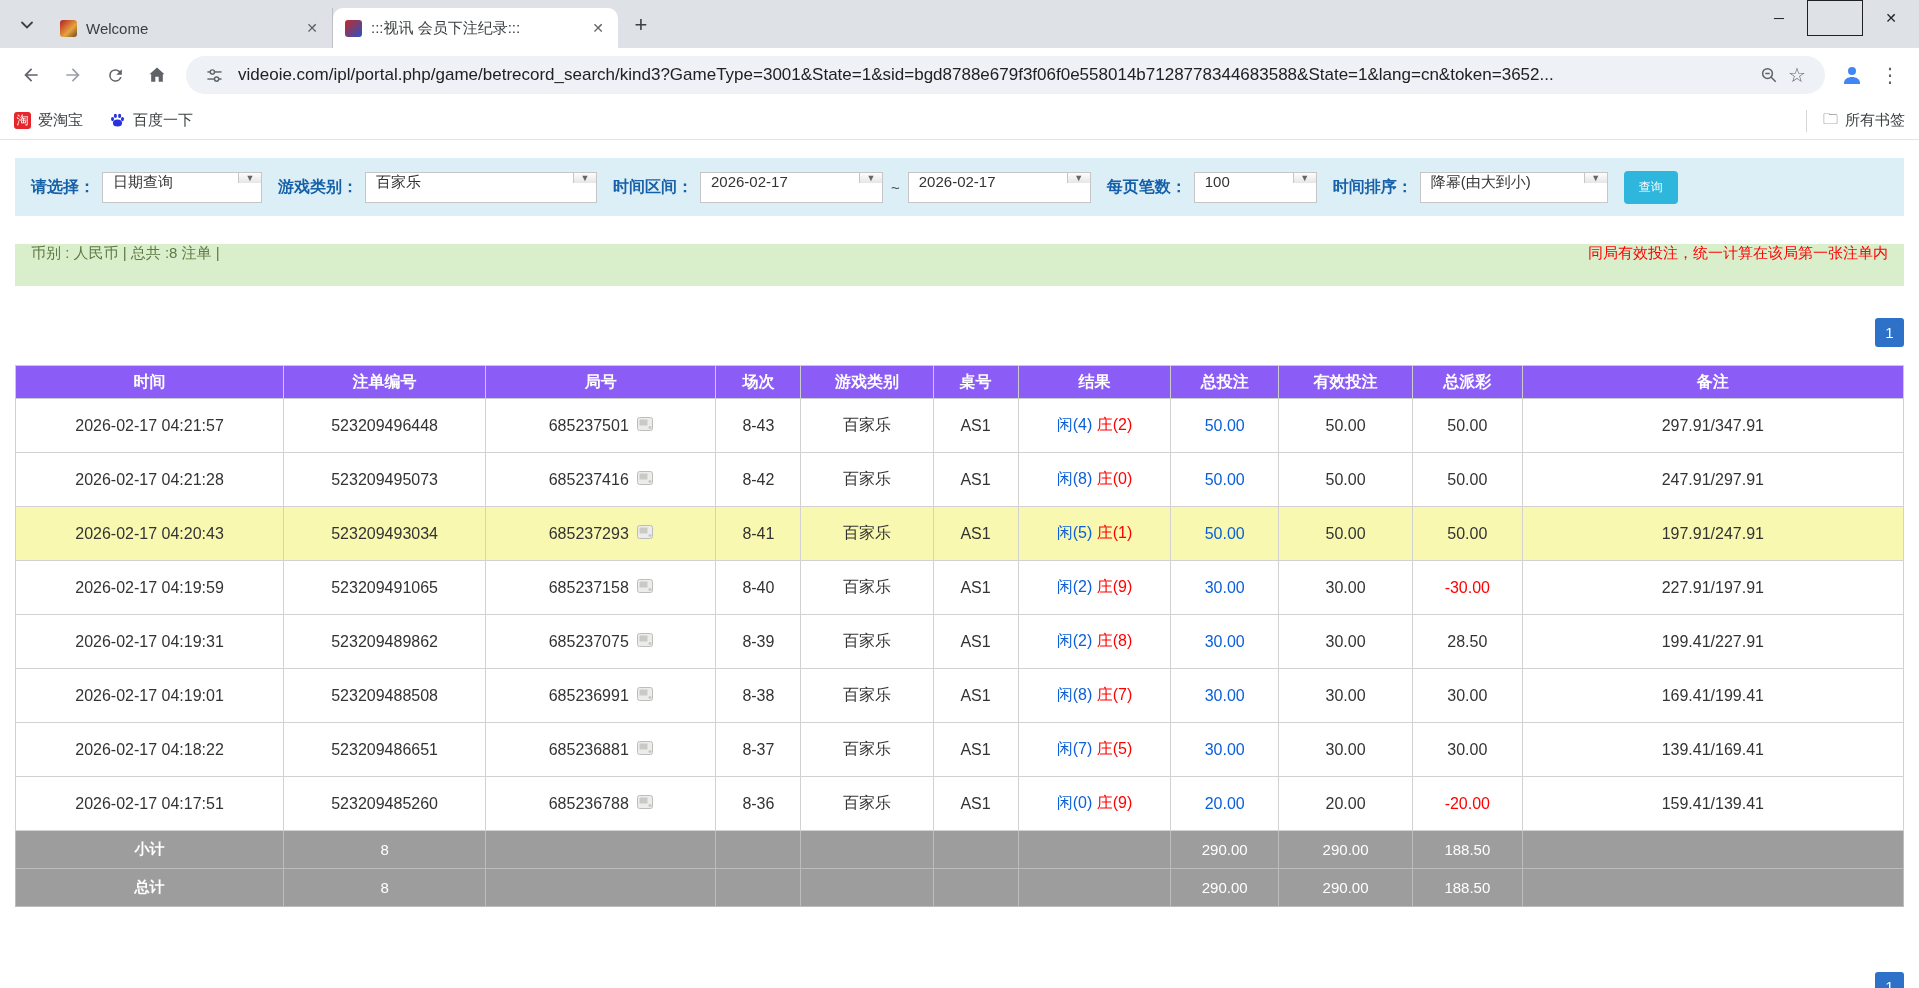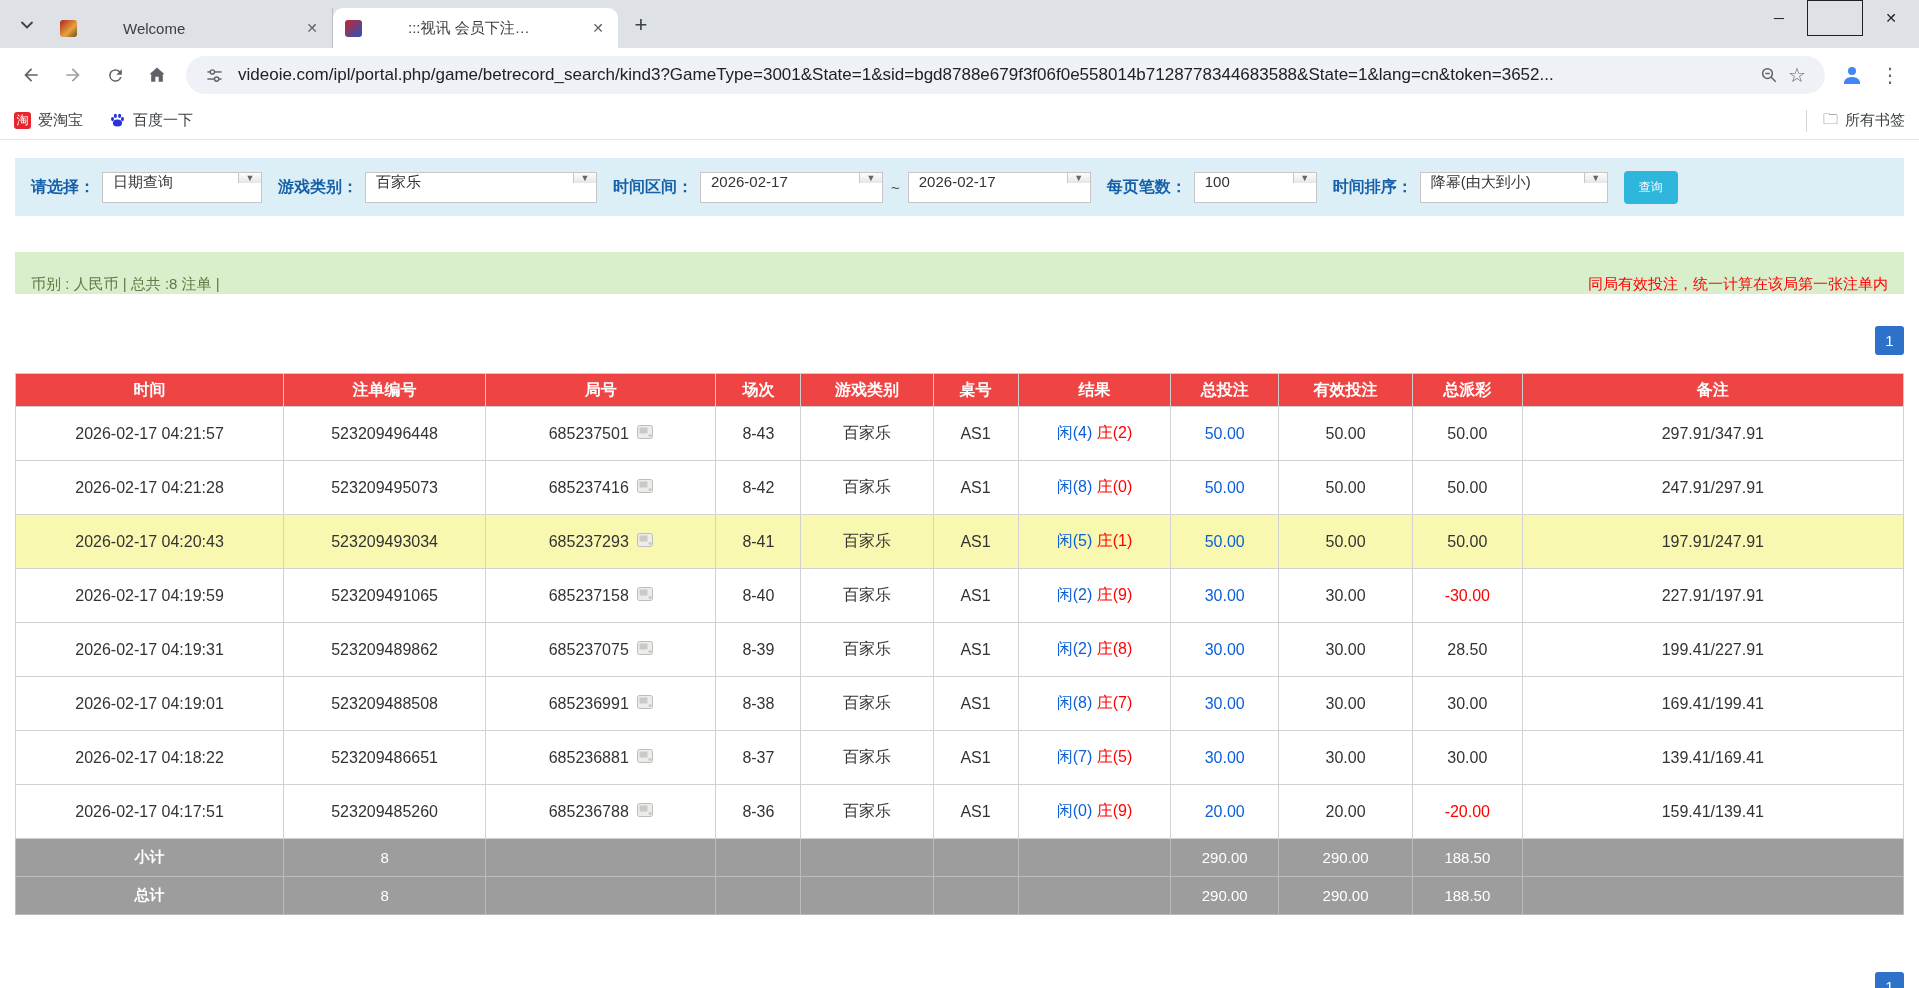--- a/index.html
+++ b/index.html
@@ -2,21 +2,21 @@
 <html><head>
 <meta charset="utf-8">
 <style>
   * { box-sizing: border-box; margin: 0; padding: 0; }
   html,body { width:1919px; height:988px; overflow:hidden; background:#fff;
     font-family:"Liberation Sans","DejaVu Sans",sans-serif; position:relative; }
 
   
   .tabbar { height:48px; background:#dee1e6; display:flex; align-items:flex-end; position:relative; }
   .tab-search { width:34px; height:34px; margin:0 4px 6px 10px; display:flex; align-items:center; justify-content:center; border-radius:50%; }
-  .tab { height:40px; width:285px; display:flex; align-items:center; padding:0 10px 0 12px; font-size:15px; color:#3c4043; position:relative;gap:37px; }
+  .tab { height:40px; width:285px; display:flex; align-items:center; padding:0 10px 0 12px; font-size:15px; color:#3c4043; position:relative; }
   .tab.inactive { border-right:1px solid #bdc1c6; }
   .tab.active { background:#fff; border-radius:10px 10px 0 0; }
   .tab .favicon { width:17px; height:17px; margin-right:9px; flex:none; border-radius:3px; }
   .fav1 { background:linear-gradient(135deg,#b01f24 0%,#e8a33d 60%,#6b4a1f 100%); }
   .fav2 { background:linear-gradient(135deg,#c22a2a 0%,#2a52c2 100%); border-radius:50%; }
   .tab .tab-title { flex:1; overflow:hidden; white-space:nowrap; text-overflow:ellipsis; }
   .tab .close-x { font-size:14px; color:#5f6368; margin-left:8px; width:20px; height:20px; line-height:20px; text-align:center; border-radius:50%; }
   .newtab-btn { width:30px; height:30px; margin:0 0 8px 8px; font-size:22px; color:#3c4043; display:flex; align-items:center; justify-content:center; border-radius:50%; }
   .win-controls { position:absolute; right:0; top:0; height:36px; display:flex; }
   .win-controls span { width:56px; height:36px; display:flex; align-items:center; justify-content:center; color:#202124; font-size:14px; }
@@ -43,29 +43,29 @@
   .page-title { font-size:27px; font-weight:500; color:#222; margin-top:22px; }
 
   .filter-bar { margin-top:18px; background:#ddeff6; height:58px; display:flex; align-items:center; padding:0 8px; }
   .flabel { color:#1560a8; font-weight:bold; font-size:16px; margin:0 7px 0 16px; white-space:nowrap; }
   .combo { display:flex; align-items:flex-start; background:#fff; border:1px solid #c6c6c6; height:31px; }
   .combo .val { padding:0 10px; display:flex; align-items:center; font-size:15px; color:#333; flex:1; white-space:nowrap; overflow:hidden; }
   .combo .arrow { width:23px; border-left:1px solid #c6c6c6; background:linear-gradient(#fdfdfd,#e6e6e6); display:flex; align-items:center; justify-content:center; font-size:9px; color:#666; }
   .tilde { font-size:15px; color:#444; margin:0 8px; }
   .search-btn { margin-left:16px; background:#2eb6dc; color:#fff; border:none; font-size:12px; padding:8px 15px; border-radius:4px; cursor:pointer; }
 
-  .info-bar { margin-top:36px; background:#d9eeca; height:42px; display:flex; align-items:flex-end; justify-content:space-between; padding:0 16px; font-size:15px;gap:12px; }
+  .info-bar { margin-top:28px; background:#d9eeca; height:42px; display:flex; align-items:flex-start; justify-content:space-between; padding:0 16px; font-size:15px;gap:12px; }
   .info-left { color:#5f7a45; }
   .info-right { color:#ff0000; }
 
   .pagination { display:flex; justify-content:flex-end; margin-top:32px; }
   .page-btn { min-width:29px; height:29px; background:#2d72c8; color:#fff; font-size:15px; display:flex; align-items:center; justify-content:center; border-radius:3px; }
 
   table { border-collapse:collapse; width:100%; margin-top:18px; table-layout:fixed; }
-  th { background:#ef4444; color:#fff; font-size:16px; font-weight:bold; height:33px; border:1px solid #cccccc; text-align:center; }
+  th { background:#8b5cf6; color:#fff; font-size:16px; font-weight:bold; height:33px; border:1px solid #cccccc; text-align:center; }
   td { border:1px solid #d2d2d2; height:54px; text-align:center; font-size:16px; color:#333; }
   tr.hl td { background:#f8f8b0; }
   td.round span.num { vertical-align:middle; }
   .replay { display:inline-block; margin-left:8px; vertical-align:middle; cursor:pointer; }
   .blue { color:#0b5fd9; }
   .red { color:#ff0000; }
   .link { cursor:pointer; }
   tr.sum td { background:#9d9d9d; color:#fff; height:38px; font-size:15px; border-color:#bcbcbc; }
   tr.sum td.bold { font-weight:bold; }
 

